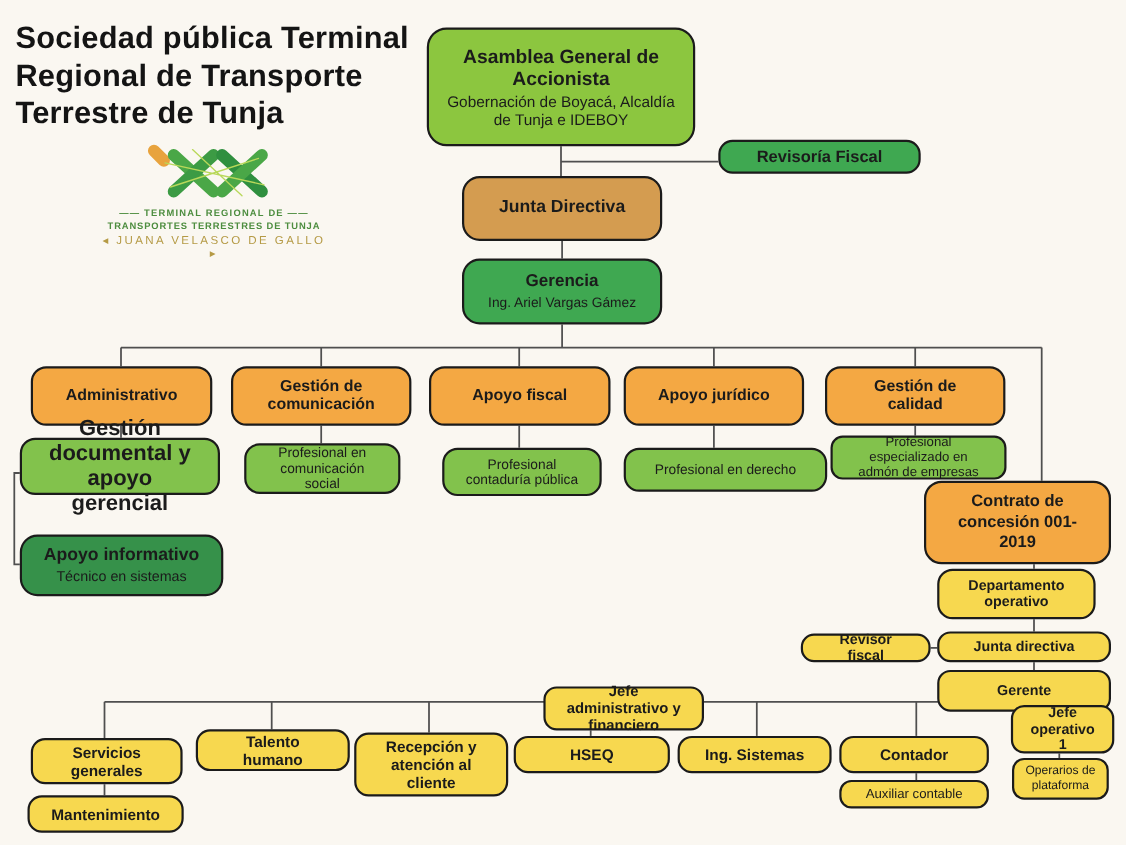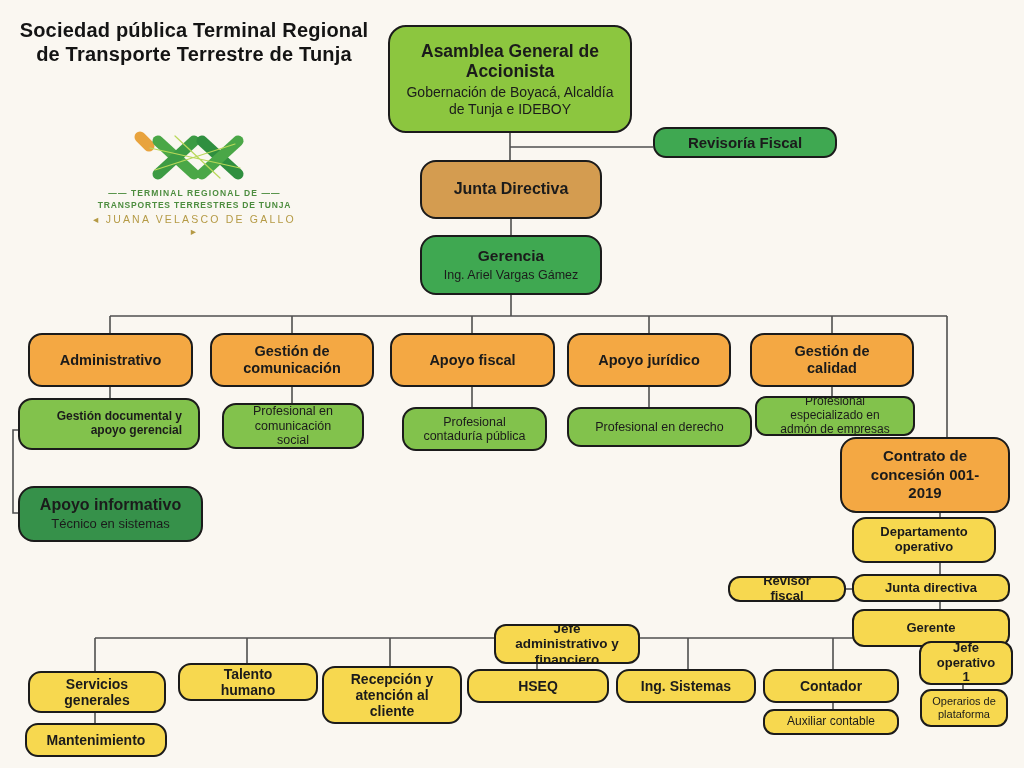--- a/index.html
+++ b/index.html
@@ -33,21 +33,21 @@
   .c-subgreen   { background: var(--sub-green, #82c24c); }
   .c-medgreen   { background: var(--medium-green, #3fa851); }
   .c-darkgreen  { background: var(--dark-green, #36914a); }
   .c-orange     { background: var(--orange, #f4a843); }
   .c-tan        { background: var(--tan, #d49c50); }
   .c-yellow     { background: var(--yellow, #f7d84f); }
 
   
   #main-title {
     position: absolute; left: 14px; top: 18px; width: 360px;
-    font-size: 20px; font-weight: bold; text-align: center;
+    font-size: 28px; font-weight: bold; text-align: left;
     line-height: 1.22; letter-spacing: .2px; color: #141414;
   }
 
   
   #logo { position: absolute; left: 92px; top: 128px; width: 205px; text-align: center; }
   #logo svg { display: block; margin: 0 auto; }
   .logo-l1 { font-size: 8.5px; font-weight: bold; letter-spacing: 1.1px; color: #4d8d3f; margin-top: 2px; }
   .logo-l2 { font-size: 8.5px; font-weight: bold; letter-spacing: .8px; color: #4d8d3f; margin-top: 2px; }
   .logo-l3 { font-size: 10.5px; letter-spacing: 2.2px; color: #b59a45; margin-top: 3px; font-weight: normal; }
 
@@ -63,21 +63,21 @@
 
   .row2 { height: 54px; top: 333px; }
   .row2 .t { font-size: 14.5px; }
   #n-administrativo { left: 28px;  width: 165px; }
   #n-gcomunicacion  { left: 210px; width: 164px; }
   #n-afiscal        { left: 390px; width: 165px; }
   #n-ajuridico      { left: 567px; width: 164px; }
   #n-gcalidad       { left: 750px; width: 164px; }
 
   #n-gdocumental  { left: 18px;  top: 398px; width: 182px; height: 52px; }
-  #n-gdocumental .t { font-size: 12px; text-align: right; }
+  #n-gdocumental .t { font-size: 20px; }
   #n-pcomunicacion { left: 222px; top: 403px; width: 142px; height: 46px; font-size: 12.5px; }
   #n-pcontaduria   { left: 402px; top: 407px; width: 145px; height: 44px; font-size: 12.5px; }
   #n-pderecho      { left: 567px; top: 407px; width: 185px; height: 40px; font-size: 12.5px; }
   #n-pespecializado{ left: 755px; top: 396px; width: 160px; height: 40px; font-size: 12px; border-radius: 11px; }
 
   #n-ainformativo { left: 18px; top: 486px; width: 185px; height: 56px; border-radius: 16px; }
   #n-ainformativo .t { font-size: 16px; }
   #n-ainformativo .s { font-size: 13px; }
 
   #n-contrato { left: 840px; top: 437px; width: 170px; height: 76px; border-radius: 16px; }

